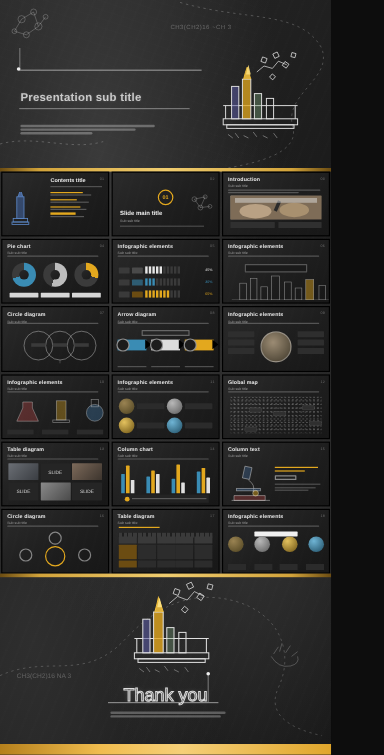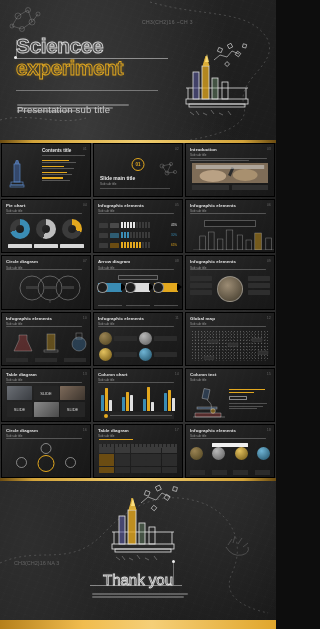--- a/index.html
+++ b/index.html
@@ -38,22 +38,22 @@
   .t-line2 {
     font-size:21px; font-weight:bold; letter-spacing:-.5px; line-height:22px;
     color:transparent; -webkit-text-stroke:.9px #e3a81e;
     text-shadow:0 0 4px rgba(227,168,30,.35); margin-top:1px;
   }
   .t-rule { position:absolute; left:16px; top:58px; width:152px; height:1px; background:rgba(235,235,235,.5); }
   .t-rule2 { position:absolute; left:16px; top:90px; width:142px; height:1px; background:rgba(235,235,235,.38); }
   .t-dot { position:absolute; left:14px; top:56px; width:3px; height:3px; background:#eee; border-radius:50%; }
   .t-vert { position:absolute; left:16px; top:40px; width:1px; height:18px; background:rgba(235,235,235,.35); }
   .subtitle {
-    position:absolute; left:17px; top:104px; font-size:9.5px; color:#c9c9c9;
-    letter-spacing:.2px; text-shadow:0 0 2px rgba(255,255,255,.2);
+    position:absolute; left:17px; top:76px; font-size:9.5px; color:#c9c9c9;
+    letter-spacing:.2px; text-shadow:0 0 2px rgba(255,255,255,.2);font-weight:bold;
   }
   .fineprint { position:absolute; left:17px; top:104px; width:112px; }
   .fineprint i {
     display:block; height:1.6px; margin-bottom:1.6px;
     background:rgba(190,190,190,.42); border-radius:1px;
   }
   .gold-sep { position:absolute; left:0; width:276px; height:3px;
     background:linear-gradient(90deg,#6b4c12 0%,#d2a33a 12%,#f0cd70 50%,#d2a33a 88%,#6b4c12 100%); }
 
   
@@ -212,24 +212,20 @@
         <path d="M190 112 l4 3 M196 111 l3 4 M203 113 l4 2 M211 110 l3 4 M219 113 l4 2 M228 111 l3 4"></path>
       </g>
     </g>
   </svg>
 
   <div class="t-vert"></div>
   <div class="t-dot"></div>
   <div class="t-rule"></div>
   <div class="t-rule2"></div>
 
-  <div class="hero-title-wrap">
-    <div class="t-line1">Sciencee</div>
-    <div class="t-line2">experiment</div>
-  </div>
 
   <div class="subtitle">Presentation sub title</div>
   <div class="fineprint">
     <i style="width:100%"></i>
       <i style="width:86%"></i>
       <i style="width:54%"></i>
   </div>
 </section>
 
 <div class="gold-sep" style="top:140px"></div>

